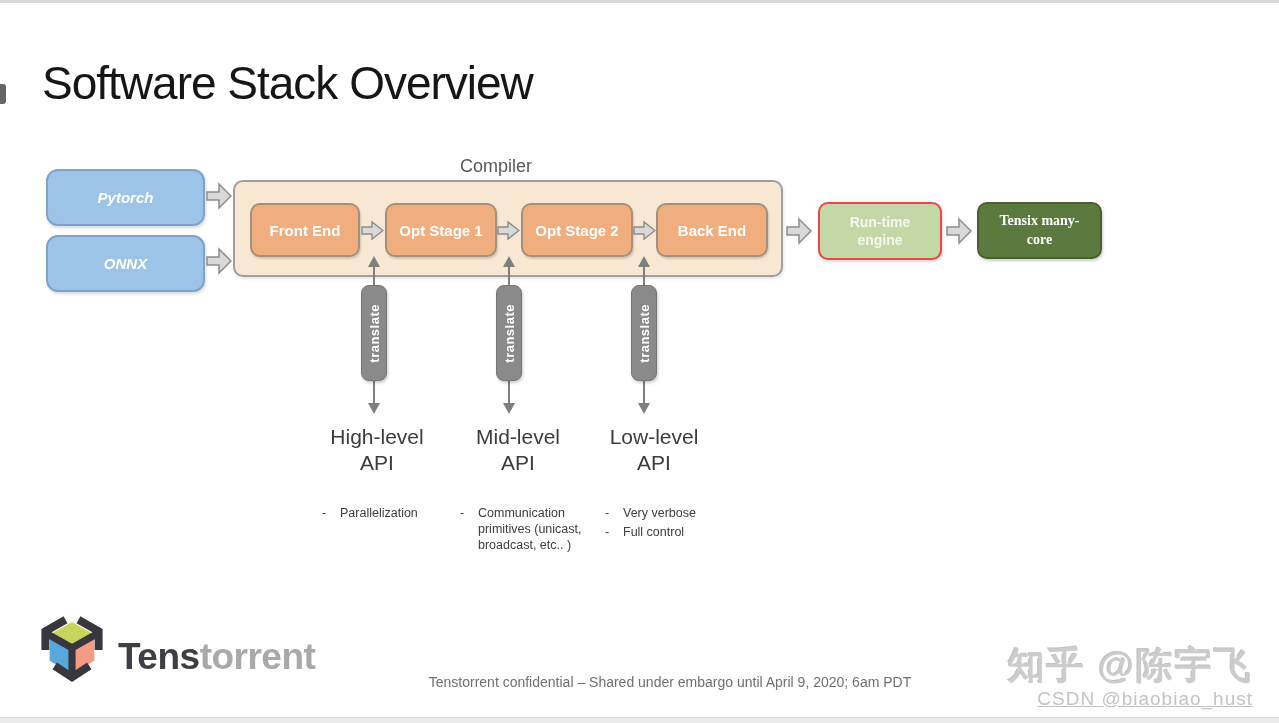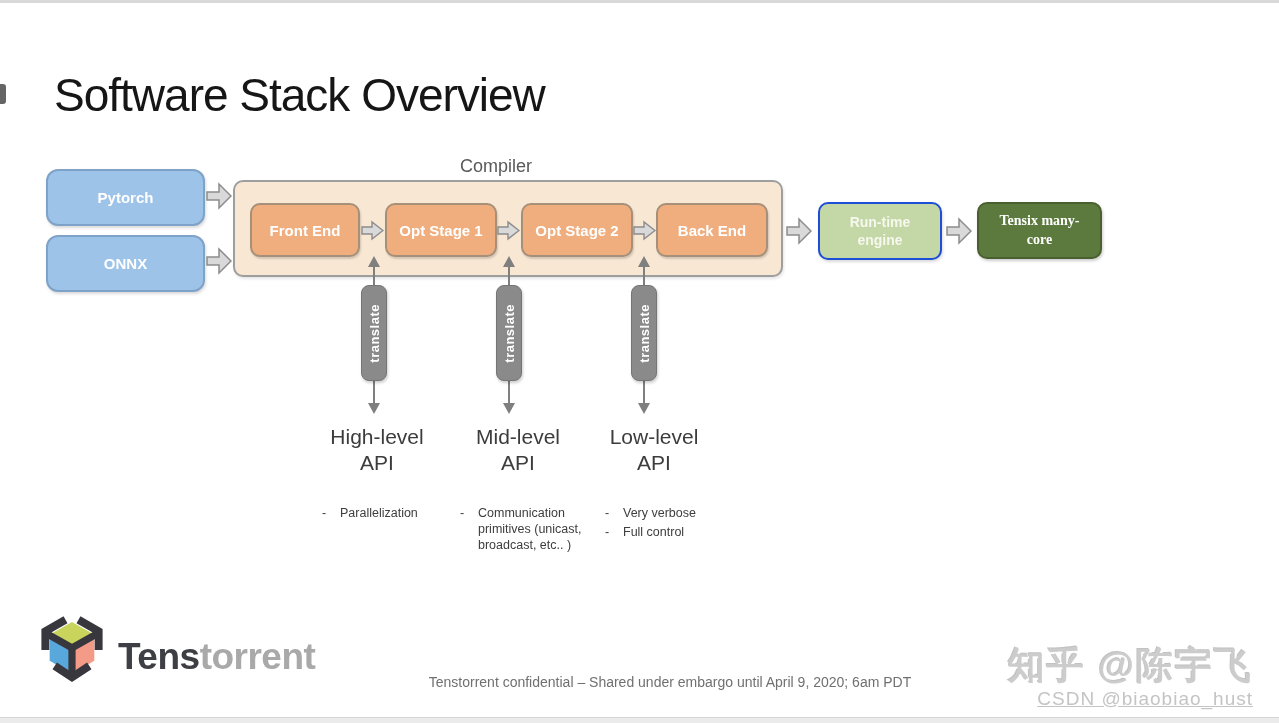--- a/index.html
+++ b/index.html
@@ -6,31 +6,32 @@
   *{box-sizing:border-box;}
   .slide{
     position:relative;width:1279px;height:723px;background:#ffffff;overflow:hidden;
     font-family:"Liberation Sans",sans-serif;
   }
   .top-strip{position:absolute;left:0;top:0;width:1279px;height:3px;background:#d9d9d9;}
   .bottom-strip{position:absolute;left:0;top:717px;width:1279px;height:6px;background:#ebebeb;border-top:1px solid #d6d6d6;}
   .edge-mark{position:absolute;left:-4px;top:84px;width:10px;height:20px;background:#4a4a4a;border-radius:3px;opacity:.85;}
 
   .title{
-    position:absolute;left:42px;top:56px;margin:12px;
+    position:absolute;left:42px;top:56px;margin:0;
     font-size:46px;font-weight:400;color:#161616;letter-spacing:-1px;white-space:nowrap;
   }
 
   
   .box{position:absolute;display:flex;align-items:center;justify-content:center;text-align:center;}
   .input-box{
     width:159px;height:57px;left:46px;border-radius:12px;
     background:#9dc3e8;border:2px solid #7fa3c8;
     color:#ffffff;font-weight:bold;font-size:15px;
     box-shadow:1px 2px 3px rgba(0,0,0,.15);
+    font-style:italic;
   }
   .input-pytorch{top:169px;}
   .input-onnx{top:235px;}
 
   .compiler-label{
     position:absolute;left:460px;top:156px;width:180px;text-align:left;
     font-size:18px;color:#595959;
   }
   .compiler-box{
     position:absolute;left:233px;top:180px;width:550px;height:97px;
@@ -43,21 +44,21 @@
     color:#ffffff;font-weight:bold;font-size:15px;
     box-shadow:1px 2px 2px rgba(0,0,0,.15);
   }
   .stage-1{left:250px;width:110px;}
   .stage-2{left:385px;width:112px;}
   .stage-3{left:521px;width:112px;}
   .stage-4{left:656px;width:112px;}
 
   .runtime-box{
     left:818px;top:202px;width:124px;height:58px;border-radius:10px;
-    background:#c4d7a6;border:2px solid #1d4ed8;
+    background:#c4d7a6;border:2px solid #ef4444;
     color:#f6f8ee;font-weight:bold;font-size:14px;line-height:1.3;
     box-shadow:1px 2px 3px rgba(0,0,0,.15);
   }
   .runtime-box span{display:block;width:80px;}
   .tensix-box{
     left:977px;top:202px;width:125px;height:57px;border-radius:10px;
     background:#5d7a3e;border:2px solid #4a612f;
     color:#ffffff;font-weight:bold;font-size:14px;line-height:1.3;
     box-shadow:1px 2px 3px rgba(0,0,0,.2);
   }

